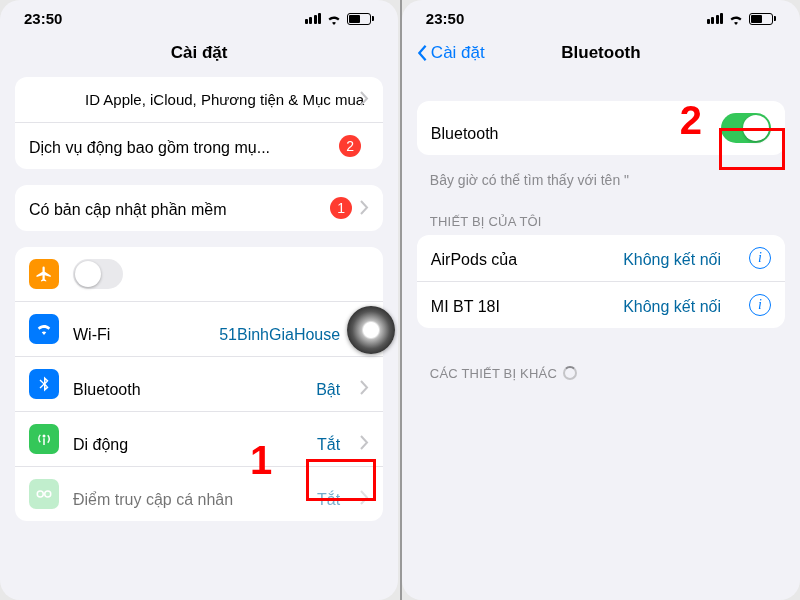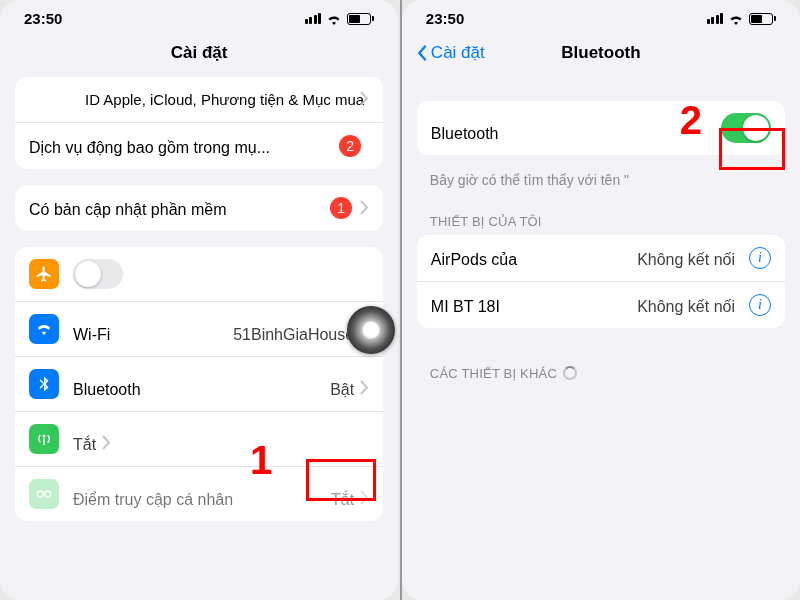--- a/index.html
+++ b/index.html
@@ -88,21 +88,21 @@
     width: 30px;
     height: 30px;
     border-radius: 7px;
     margin-right: 14px;
     display: flex;
     align-items: center;
     justify-content: center;
     flex-shrink: 0;
   }
   .row .label { flex: 1; color: #000; }
-  .row .value { color: #404040; font-size: 16px; margin-right: 6px; }
+  .row .value { color: #0369a1; font-size: 16px; margin-right: 20px; }
   .row .chevron { color: #c5c5c8; }
   .row .badge {
     width: 22px; height: 22px;
     background: #ff3b30;
     color: #fff;
     border-radius: 50%;
     display: inline-flex;
     align-items: center;
     justify-content: center;
     font-size: 14px;
@@ -298,20 +298,21 @@
             <path fill="none" stroke="#c5c5c8" stroke-width="2" d="M1 1l6 6.5L1 14"></path>
           </svg>
       </span>
     </div>
     <div class="row">
       <div class="icon ic-cell">
         <svg class="ic-svg" viewBox="0 0 24 24">
             <path d="M12 6a2 2 0 1 1 0 4 2 2 0 0 1 0-4zm-5.7.3A8 8 0 0 0 6.3 17l1.4-1.4a6 6 0 0 1 0-8.5L6.3 5.7zm11.4 0l-1.4 1.4a6 6 0 0 1 0 8.5l1.4 1.4a8 8 0 0 0 0-11.3zM11 11h2v9h-2z"></path>
           </svg>
       </div>
+      <span class="label">Di động</span>
       <span class="value">Tắt</span>
       <span class="chevron">
         <svg width="9" height="15" viewBox="0 0 9 15">
             <path fill="none" stroke="#c5c5c8" stroke-width="2" d="M1 1l6 6.5L1 14"></path>
           </svg>
       </span>
     </div>
     <div class="row faded">
       <div class="icon ic-hotspot">
         <svg class="ic-svg" viewBox="0 0 24 24">

